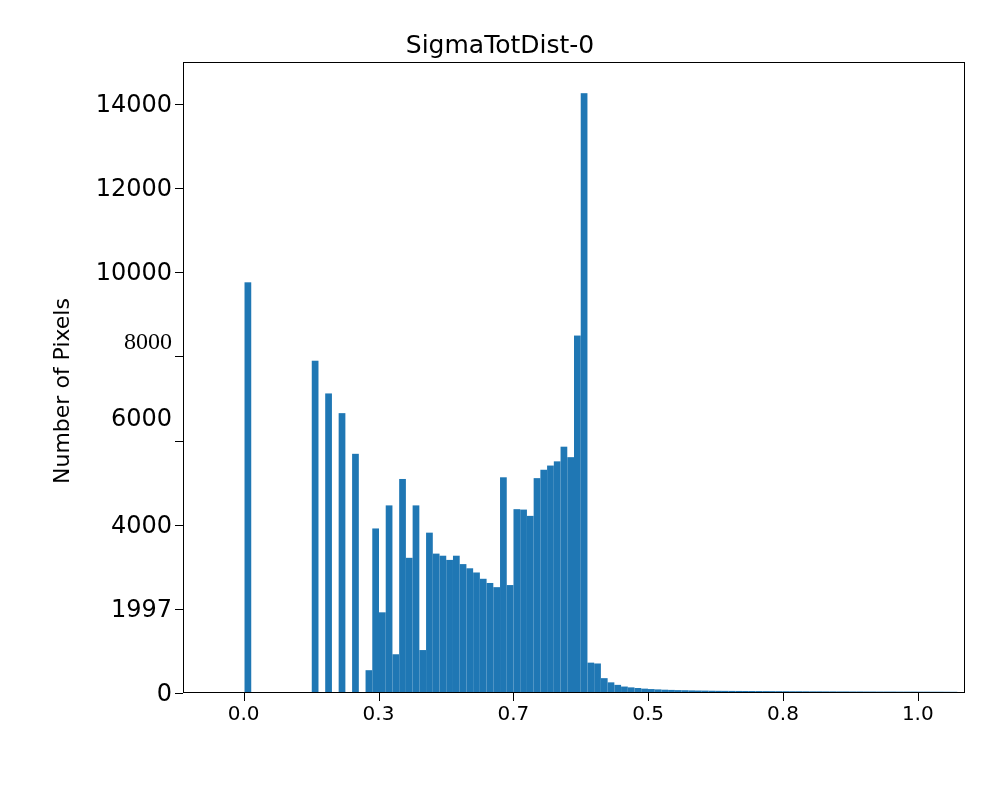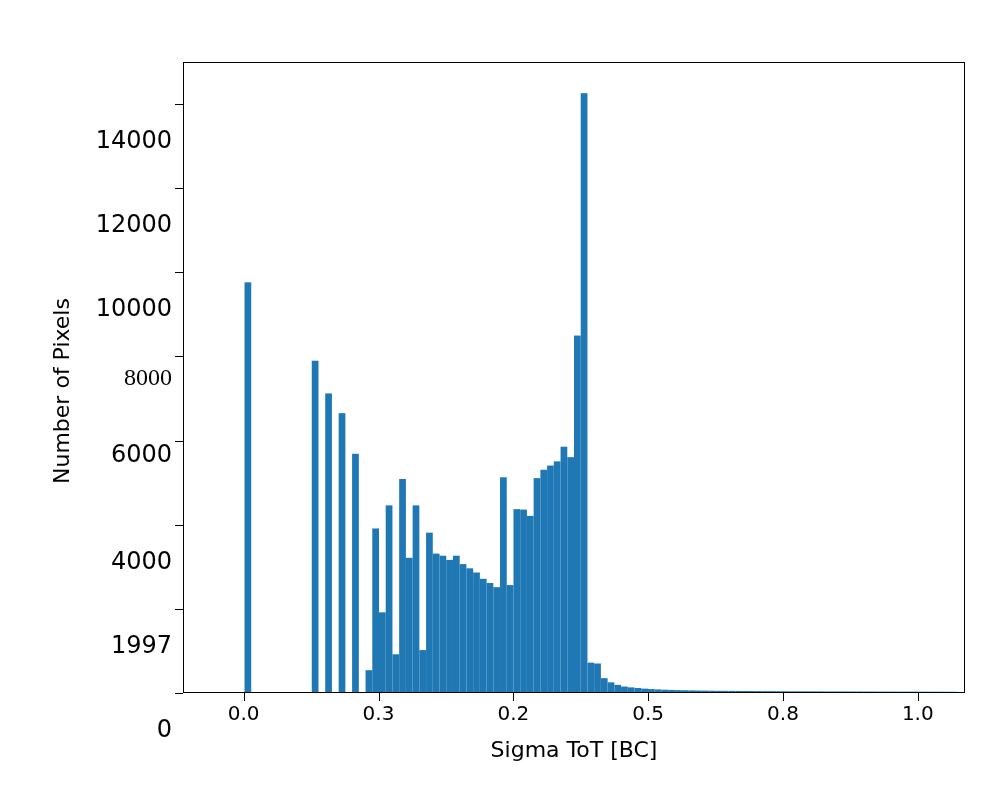--- a/index.html
+++ b/index.html
@@ -51,21 +51,20 @@
     display: block;
   }
   .ytick-label {
     position: absolute;
     right: 0;
     text-align: right;
     font-size: 24px;
     color: #000000;
     line-height: 24px;
     white-space: nowrap;
-    margin-top: 36px;
   }
   #ytick-labels {
     position: absolute;
     left: 0;
     top: 0;
     width: 172px;
     height: 800px;
   }
   .ytick-mark {
     position: absolute;
@@ -120,20 +119,21 @@
     top: 128px;
     width: 26px;
     height: 500px;
   }
 </style>
 </head>
 <body>
 
 <div id="figure">
 
+  <div id="chart-title">SigmaTotDist-0</div>
 
   <div id="ytick-labels">
       <div class="ytick-label" style="top: 681px;">0</div>
       <div class="ytick-label" style="top: 596.867px;">1997</div>
       <div class="ytick-label" style="top: 512.733px;">4000</div>
       <div class="ytick-label" style="top: 406px; text-align: right;">6000</div>
       <div class="ytick-label" style="top: 329px; font-family: Liberation Serif, serif;">8000</div>
       <div class="ytick-label" style="top: 260.333px; text-align: center;">10000</div>
       <div class="ytick-label" style="top: 176.2px;">12000</div>
       <div class="ytick-label" style="top: 92.0667px;">14000</div>
@@ -237,27 +237,26 @@
         <rect x="748.29" y="630.71" width="6.74" height="0.60" fill="#1f77b4"></rect>
         <rect x="755.03" y="630.71" width="6.74" height="0.60" fill="#1f77b4"></rect>
         <rect x="761.78" y="630.75" width="6.74" height="0.60" fill="#1f77b4"></rect>
         <rect x="768.52" y="630.79" width="6.74" height="0.60" fill="#1f77b4"></rect>
       </svg>
   </div>
 
   <div id="xtick-container">
       <div class="xtick-label" style="left: 243.672px;">0.0</div>
       <div class="xtick-label" style="left: 378.5px;">0.3</div>
-      <div class="xtick-label" style="left: 513.328px;">0.2</div>
+      <div class="xtick-label" style="left: 513.328px;">0.7</div>
       <div class="xtick-label" style="left: 648.155px;">0.5</div>
       <div class="xtick-label" style="left: 782.983px; text-align: center;">0.8</div>
       <div class="xtick-label" style="left: 917.81px;">1.0</div>
     </div>
 
-  <div id="xlabel">Sigma ToT [BC]</div>
 
 <div class="ytick-mark" style="top: 693px;"></div>
     <div class="ytick-mark" style="top: 608.867px;"></div>
     <div class="ytick-mark" style="top: 524.733px;"></div>
     <div class="ytick-mark" style="top: 440.6px;"></div>
     <div class="ytick-mark" style="top: 356.467px;"></div>
     <div class="ytick-mark" style="top: 272.333px;"></div>
     <div class="ytick-mark" style="top: 188.2px;"></div>
     <div class="ytick-mark" style="top: 104.067px;"></div>
     <div class="xtick-mark" style="left: 243.672px;"></div>

